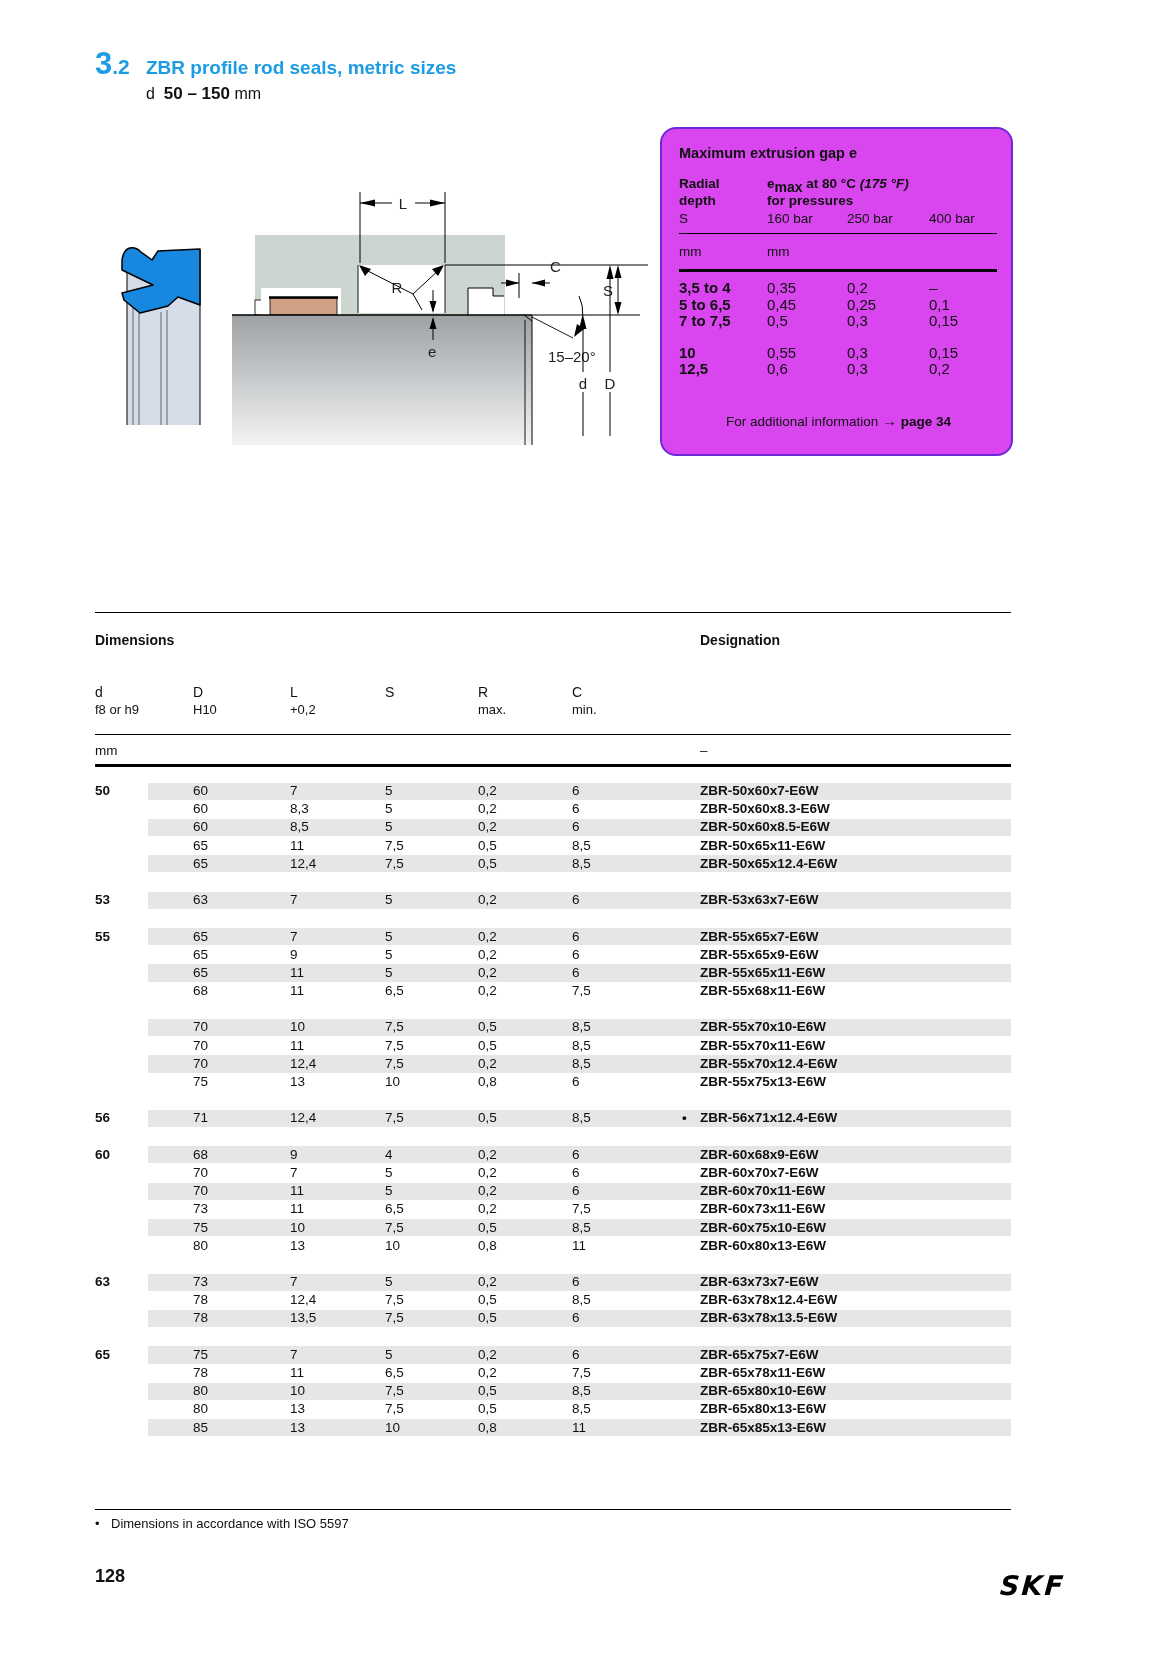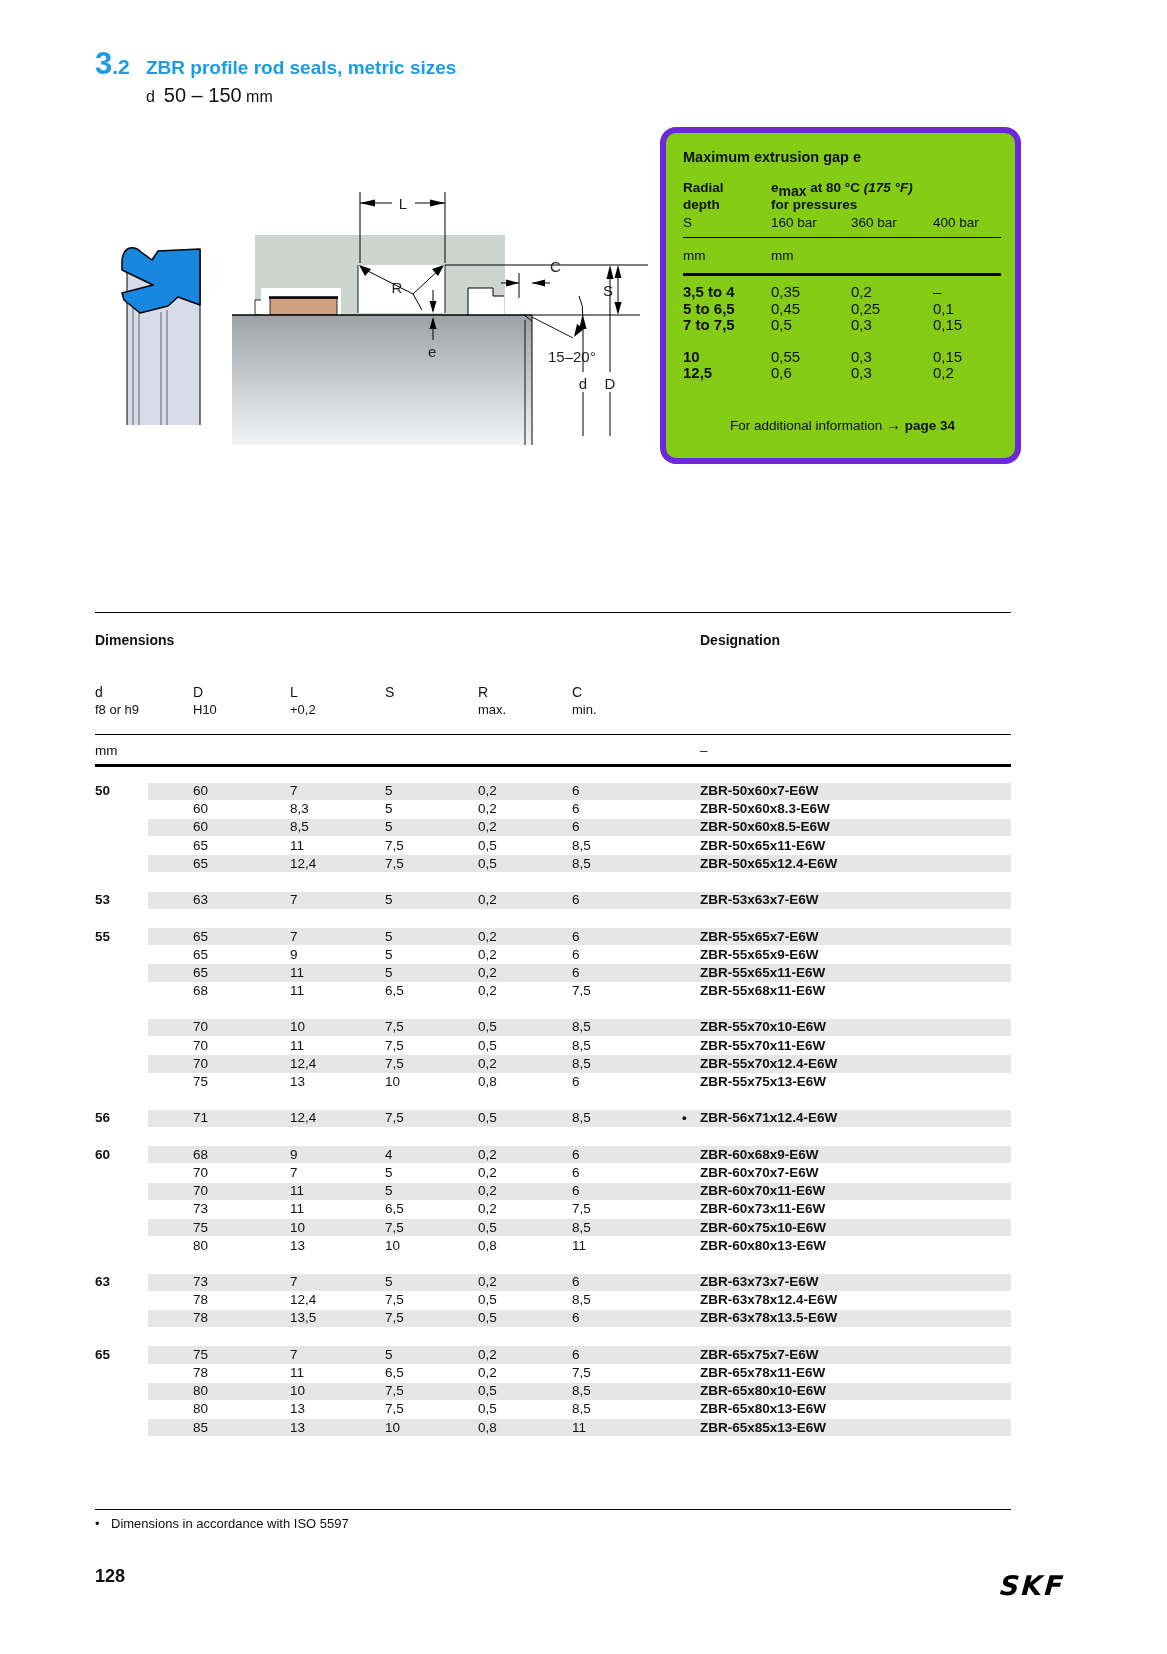--- a/index.html
+++ b/index.html
@@ -8,26 +8,26 @@
     font-family:"Liberation Sans",sans-serif;color:#111;
     -webkit-font-smoothing:antialiased;
   }
 
   
   .sec-num{position:absolute;left:95px;top:48px;color:#1b9ce4;font-weight:bold;}
   .sec-num .big{font-size:31px;line-height:31px;}
   .sec-num .small{font-size:21px;}
   .page-title{position:absolute;left:146px;top:57px;color:#1b9ce4;font-weight:bold;font-size:19px;}
   .subtitle{position:absolute;left:146px;top:84px;font-size:16px;color:#111;}
-  .subtitle .rng{font-weight:normal;font-size:20px;}
+  .subtitle .rng{font-weight:bold;font-size:17px;}
 
   
   .gapbox{
     position:absolute;left:660px;top:127px;width:349px;height:325px;
-    border:6px solid #6d28d9;border-radius:16px;background:#84cc16;font-size:13.5px;
+    border:2px solid #6d28d9;border-radius:16px;background:#d946ef;font-size:13.5px;
   }
   .gapbox .in{position:absolute;left:17px;right:14px;top:0;height:100%;}
   .gb-title{position:absolute;top:16px;left:0;font-weight:bold;font-size:14.5px;}
   .gb-c0{left:0;} .gb-c1{left:88px;} .gb-c2{left:168px;} .gb-c3{left:250px;}
   .gb-line{position:absolute;white-space:nowrap;}
   .gb-bold{font-weight:bold;}
   .gb-ital{font-weight:bold;font-style:italic;}
   .gb-rule-thin{position:absolute;left:0;right:0;top:104px;border-top:1px solid #000;}
   .gb-rule-thick{position:absolute;left:0;right:0;top:140px;border-top:3px solid #000;}
   .gb-rows{position:absolute;left:0;right:0;top:151px;}
@@ -207,21 +207,21 @@
   <div class="in">
     <div class="gb-title">Maximum extrusion gap e</div>
 
     <div class="gb-line gb-bold gb-c0" style="top:47px">Radial</div>
     <div class="gb-line gb-bold gb-c0" style="top:64px">depth</div>
     <div class="gb-line gb-c0" style="top:82px">S</div>
 
     <div class="gb-line gb-c1" style="top:47px"><span class="gb-bold">e</span><sub class="gb-bold" style="font-size:14px">max</sub><span class="gb-bold"> at 80 °C </span><span class="gb-ital">(175 °F)</span></div>
     <div class="gb-line gb-bold gb-c1" style="top:64px">for pressures</div>
     <div class="gb-line gb-c1" style="top:82px">160 bar</div>
-    <div class="gb-line gb-c2" style="top:82px">360 bar</div>
+    <div class="gb-line gb-c2" style="top:82px">250 bar</div>
     <div class="gb-line gb-c3" style="top:82px">400 bar</div>
 
     <div class="gb-rule-thin"></div>
     <div class="gb-line gb-c0" style="top:115px">mm</div>
     <div class="gb-line gb-c1" style="top:115px">mm</div>
     <div class="gb-rule-thick"></div>
 
     <div class="gb-rows" id="gapbox-rows">
         <div class="gb-row">
           <span class="gcell s gb-c0">3,5 to 4</span>

